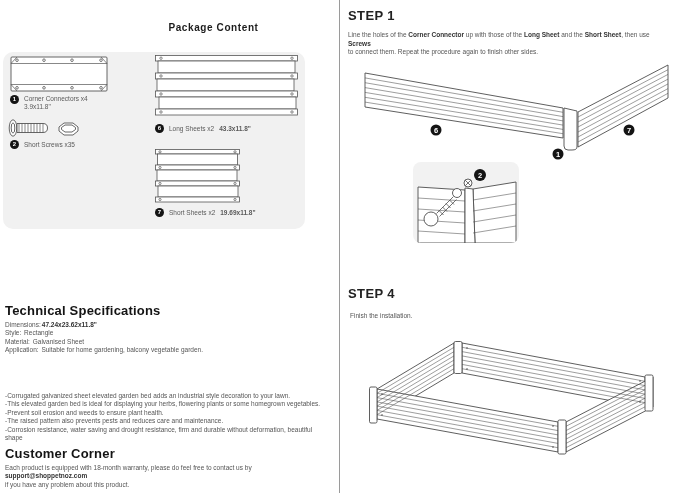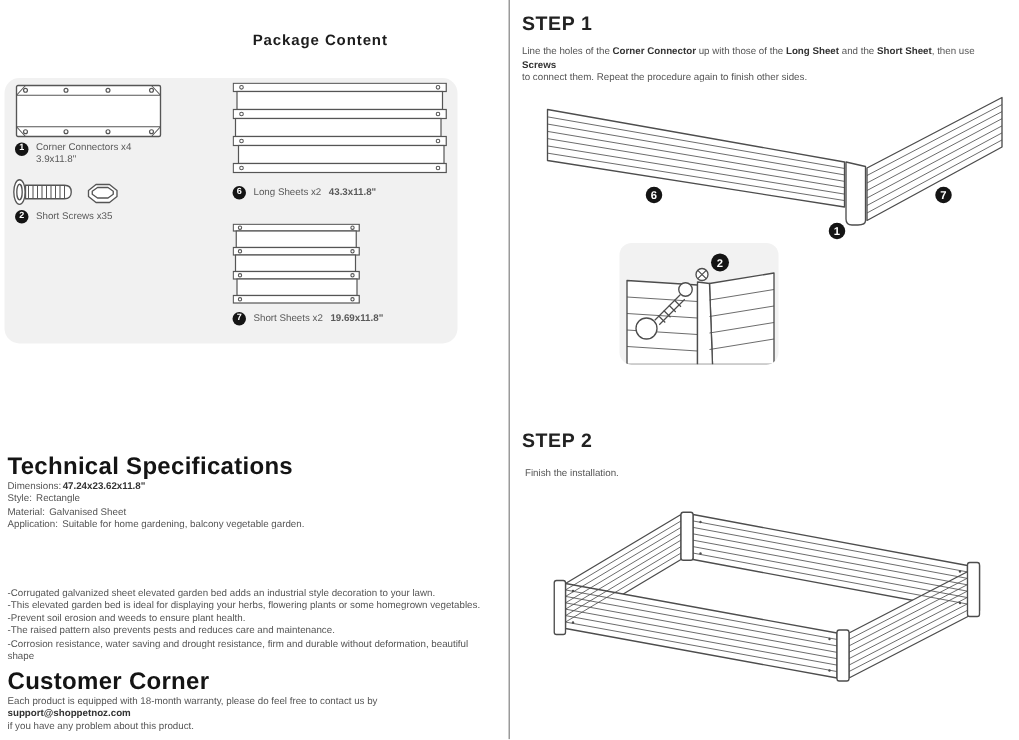--- a/index.html
+++ b/index.html
@@ -18,21 +18,21 @@
   .panel .abs { position:absolute; }
 
   .item { position:absolute; display:flex; align-items:flex-start; }
   .badge { flex:0 0 auto; width:9px; height:9px; border-radius:50%; background:#141414;
     color:#fff; font-size:6px; font-weight:bold; line-height:9px; text-align:center; }
   .item .txt { margin-left:5px; font-size:6.5px; line-height:8px; color:#5a5a5a; }
   .item.row { align-items:center; }
   .item.row .txt { line-height:9px; }
   .dim-bold { font-weight:bold; color:#222; margin-left:9px; }
 
-  .sec-head { position:absolute; font-size:16px; font-weight:600; color:#141414; letter-spacing:.2px;text-align:center; }
+  .sec-head { position:absolute; font-size:13px; font-weight:600; color:#141414; letter-spacing:.2px;text-align:center; }
   .small-text { position:absolute; font-size:6.5px; line-height:8.4px; color:#555; }
   .spec-row .lbl { color:#555; }
   .spec-row .val { margin-left:1px; }
   .spec-row .val.bold { font-weight:bold; color:#333; }
   .em { font-weight:bold; color:#333; }
 
   
   .step-head { position:absolute; font-size:13px; font-weight:600; color:#222; letter-spacing:.4px; }
   .instruction { position:absolute; left:348px; top:31px; width:316px;
     font-size:6.5px; line-height:8.6px; color:#555; }
@@ -241,21 +241,21 @@
         <circle cx="55" cy="21" r="4"></circle>
         <path d="M52.2 18.2 L57.8 23.8 M57.8 18.2 L52.2 23.8" stroke-width="0.8"></path>
       </g>
       <g>
         <circle cx="67" cy="13" r="6" fill="#141414"></circle>
         <text class="badge-t" x="67" y="16" text-anchor="middle">2</text>
       </g>
     </svg>
   </div>
 
-  <h2 class="step-head" style="left:348px;top:286px">STEP 2</h2>
+  <h2 class="step-head" style="left:348px;top:286px">STEP 4</h2>
   <div class="small-text" style="left:350px;top:312px">Finish the installation.</div>
 
   <svg style="position:absolute;left:365px;top:333px" width="295" height="125" viewBox="0 0 295 125">
     <g fill="#ffffff" stroke="#4d4d4d" stroke-width="0.9" stroke-linejoin="round">
       <polygon points="97,10 280,44 280,74 97,40"></polygon>
       <polygon points="89,10 12,56 12,86 89,40"></polygon>
       <polygon points="12,56 193,89 193,119 12,86"></polygon>
       <polygon points="201,89 288,44 288,74 201,119"></polygon>
     </g>
     <g fill="none" stroke="#4d4d4d" stroke-width="0.55">

